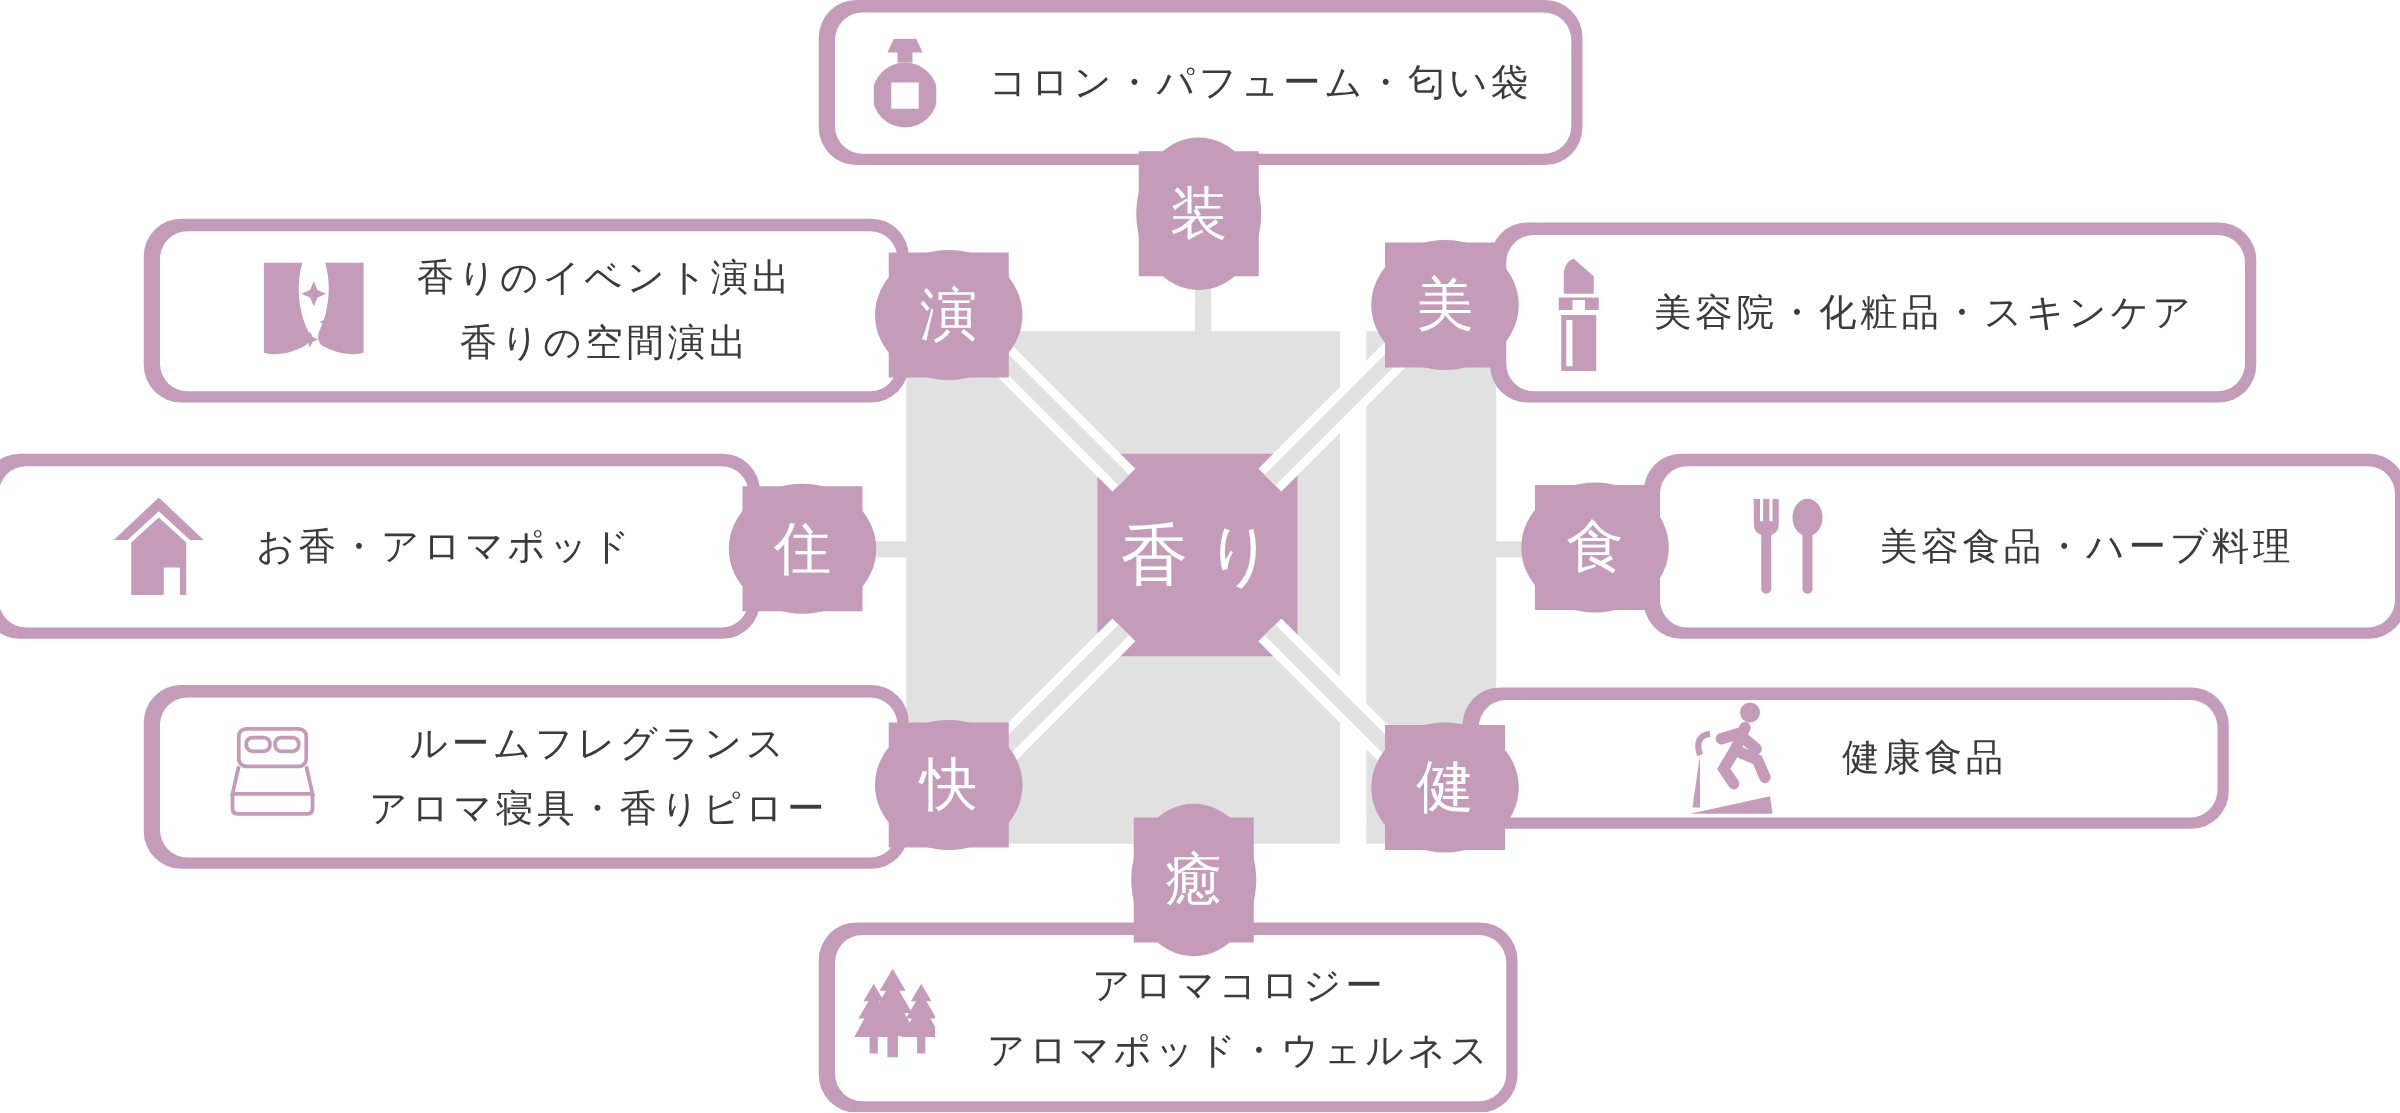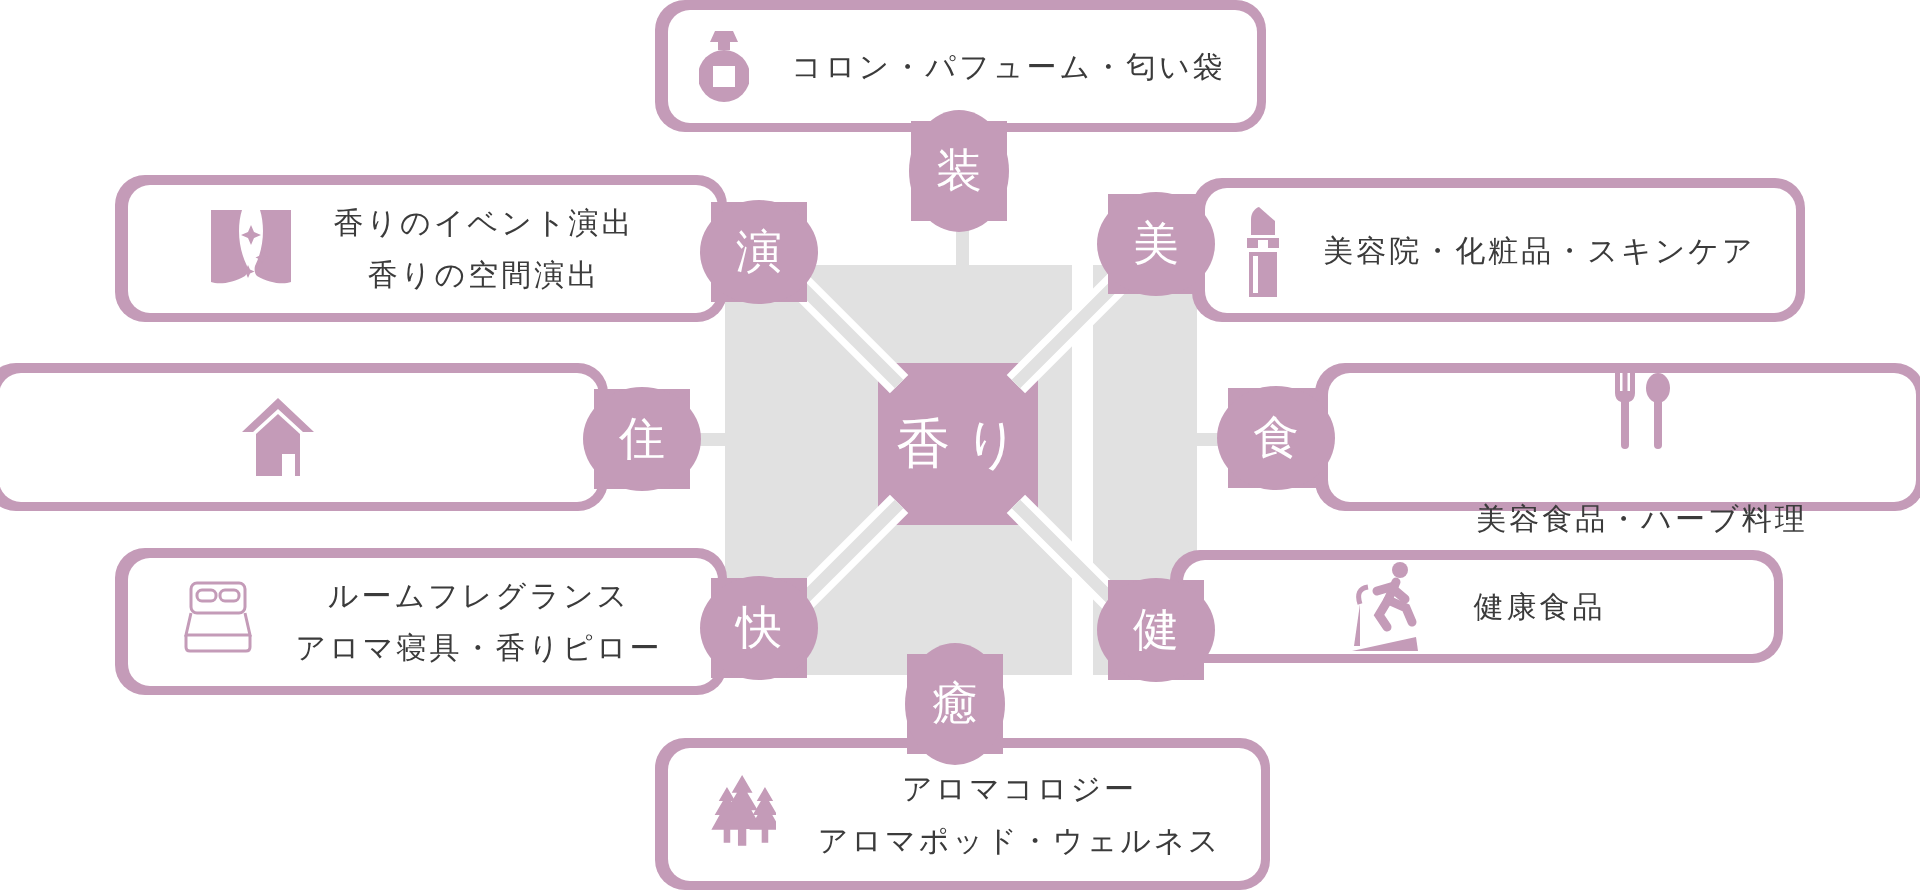--- a/index.html
+++ b/index.html
@@ -153,26 +153,27 @@
   <div class="card" style="left:-14px;top:363px;width:622px;height:148px;">
     <div class="card-inner">
       <span class="icon">
         <svg width="72" height="80" viewBox="0 0 72 80" fill="#c49bb8">
           <path d="M36 0 L0 34 H11 L36 11 L61 34 H72 Z"></path>
           <path d="M14 36 L36 16 L58 36 V78 H14 Z"></path>
           <rect x="40" y="56" width="13" height="22" fill="#ffffff"></rect>
         </svg>
       </span>
       <div class="card-text">
+        <span>お香・アロマポッド</span>
       </div>
     </div>
   </div>
 
   <div class="card" style="left:1315px;top:363px;width:610px;height:148px;">
-    <div class="card-inner" style="justify-content:flex-start;padding-left:70px;flex-direction:column;">
+    <div class="card-inner" style="justify-content:flex-start;padding-left:70px;">
       <span class="icon">
         <svg width="64" height="78" viewBox="0 0 64 78" fill="#c49bb8">
           <path d="M5 0 V20 Q5 27 11 29 V72 A4 4 0 0 0 19 72 V29 Q25 27 25 20 V0 H20 V18 H17.5 V0 H12.5 V18 H10 V0 Z"></path>
           <ellipse cx="48" cy="15" rx="12" ry="15"></ellipse>
           <path d="M44 27 H52 V72 A4 4 0 0 1 44 72 Z"></path>
         </svg>
       </span>
       <div class="card-text">
         <span>美容食品・ハーブ料理</span>
       </div>
@@ -213,21 +214,21 @@
           <path d="M8 44 V86 H2 Z"></path>
           <path d="M0 91 L64 77 L66 91 Z"></path>
         </svg>
       </span>
       <div class="card-text">
         <span>健康食品</span>
       </div>
     </div>
   </div>
 
-  <div class="card" style="left:655px;top:738px;width:615px;height:152px;">
+  <div class="card" style="left:655px;top:738px;width:559px;height:152px;">
     <div class="card-inner">
       <span class="icon">
         <svg width="68" height="80" viewBox="0 0 68 80" fill="#c49bb8">
           <defs>
             <path id="pine" d="M28 0 L18 17 H23 L13 34 H19 L9 52 H24 V68 H32 V52 H47 L37 34 H43 L33 17 H38 Z"></path>
           </defs>
           <use href="#pine" transform="translate(-4,12) scale(0.82)"></use>
           <use href="#pine" transform="translate(34,12) scale(0.82)"></use>
           <use href="#pine" transform="translate(5,0) scale(1.04)"></use>
         </svg>

